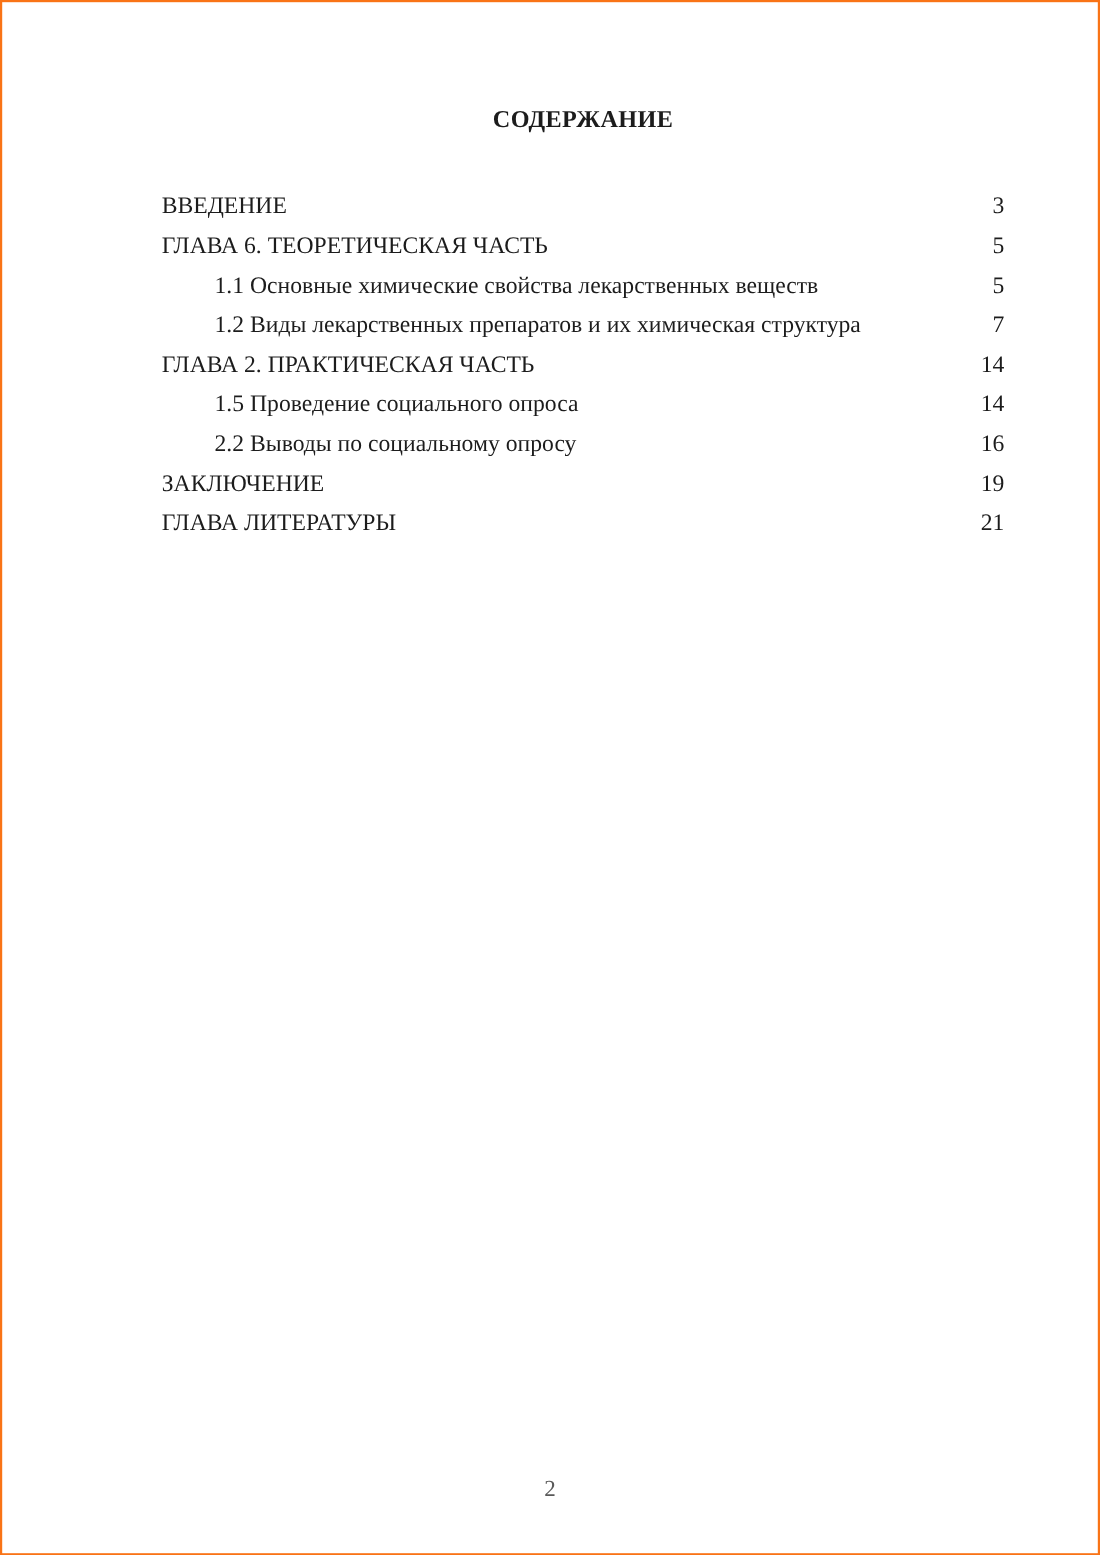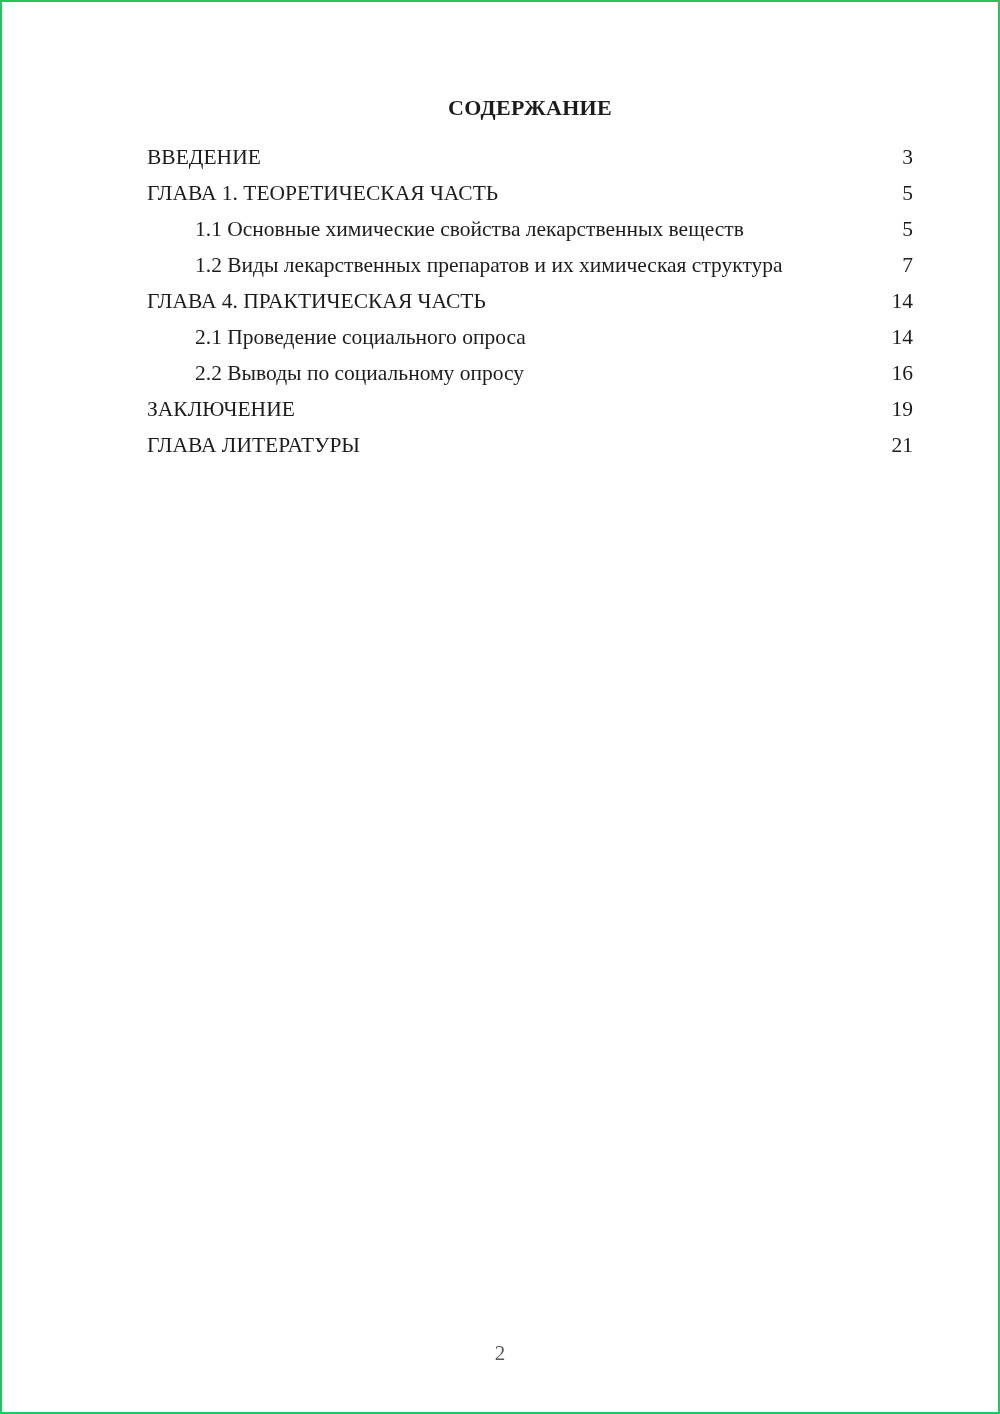--- a/index.html
+++ b/index.html
@@ -6,37 +6,37 @@
     margin: 0;
     padding: 0;
     background: #ffffff;
   }
   .page {
     position: relative;
     width: 1000px;
     height: 1414px;
     box-sizing: border-box;
     background: #ffffff;
-    border: 2px solid #22c55e;
+    border: 2px solid #f97316;
     font-family: "Liberation Serif", serif;
     color: #1c1c1c;
     overflow: hidden;
   }
   .content {
     margin: 0 85px 0 145px; 
   }
   .doc-title {
     padding-top: 93px;
     text-align: center;
     font-size: 22px;
     font-weight: bold;
     letter-spacing: 0.3px;
   }
   .toc {
-    margin-top: 18px;
+    margin-top: 48px;
   }
   .toc-row {
     display: flex;
     justify-content: space-between;
     align-items: flex-end;
     font-size: 21.5px;
     line-height: 36px;
   }
   .toc-row .label {
     max-width: 660px;
@@ -67,43 +67,43 @@
     <div class="doc-title">СОДЕРЖАНИЕ</div>
 
     <div class="toc">
 
       <div class="toc-row">
         <span class="label">ВВЕДЕНИЕ</span>
         <span class="pagenum">3</span>
       </div>
 
       <div class="toc-row">
-        <span class="label">ГЛАВА 1. ТЕОРЕТИЧЕСКАЯ ЧАСТЬ</span>
+        <span class="label">ГЛАВА 6. ТЕОРЕТИЧЕСКАЯ ЧАСТЬ</span>
         <span class="pagenum">5</span>
       </div>
 
       <div class="toc-row sub">
         <span class="label">1.1 Основные химические свойства лекарственных веществ</span>
         <span class="pagenum">5</span>
       </div>
 
       <div class="toc-row sub">
         <span class="label">1.2 Виды лекарственных препаратов и их химическая структура</span>
         <span class="pagenum">7</span>
       </div>
 
 
 
       <div class="toc-row">
-        <span class="label">ГЛАВА 4. ПРАКТИЧЕСКАЯ ЧАСТЬ</span>
+        <span class="label">ГЛАВА 2. ПРАКТИЧЕСКАЯ ЧАСТЬ</span>
         <span class="pagenum">14</span>
       </div>
 
       <div class="toc-row sub">
-        <span class="label">2.1 Проведение социального опроса</span>
+        <span class="label">1.5 Проведение социального опроса</span>
         <span class="pagenum">14</span>
       </div>
 
       <div class="toc-row sub">
         <span class="label">2.2 Выводы по социальному опросу</span>
         <span class="pagenum">16</span>
       </div>
 
       <div class="toc-row">
         <span class="label">ЗАКЛЮЧЕНИЕ</span>

